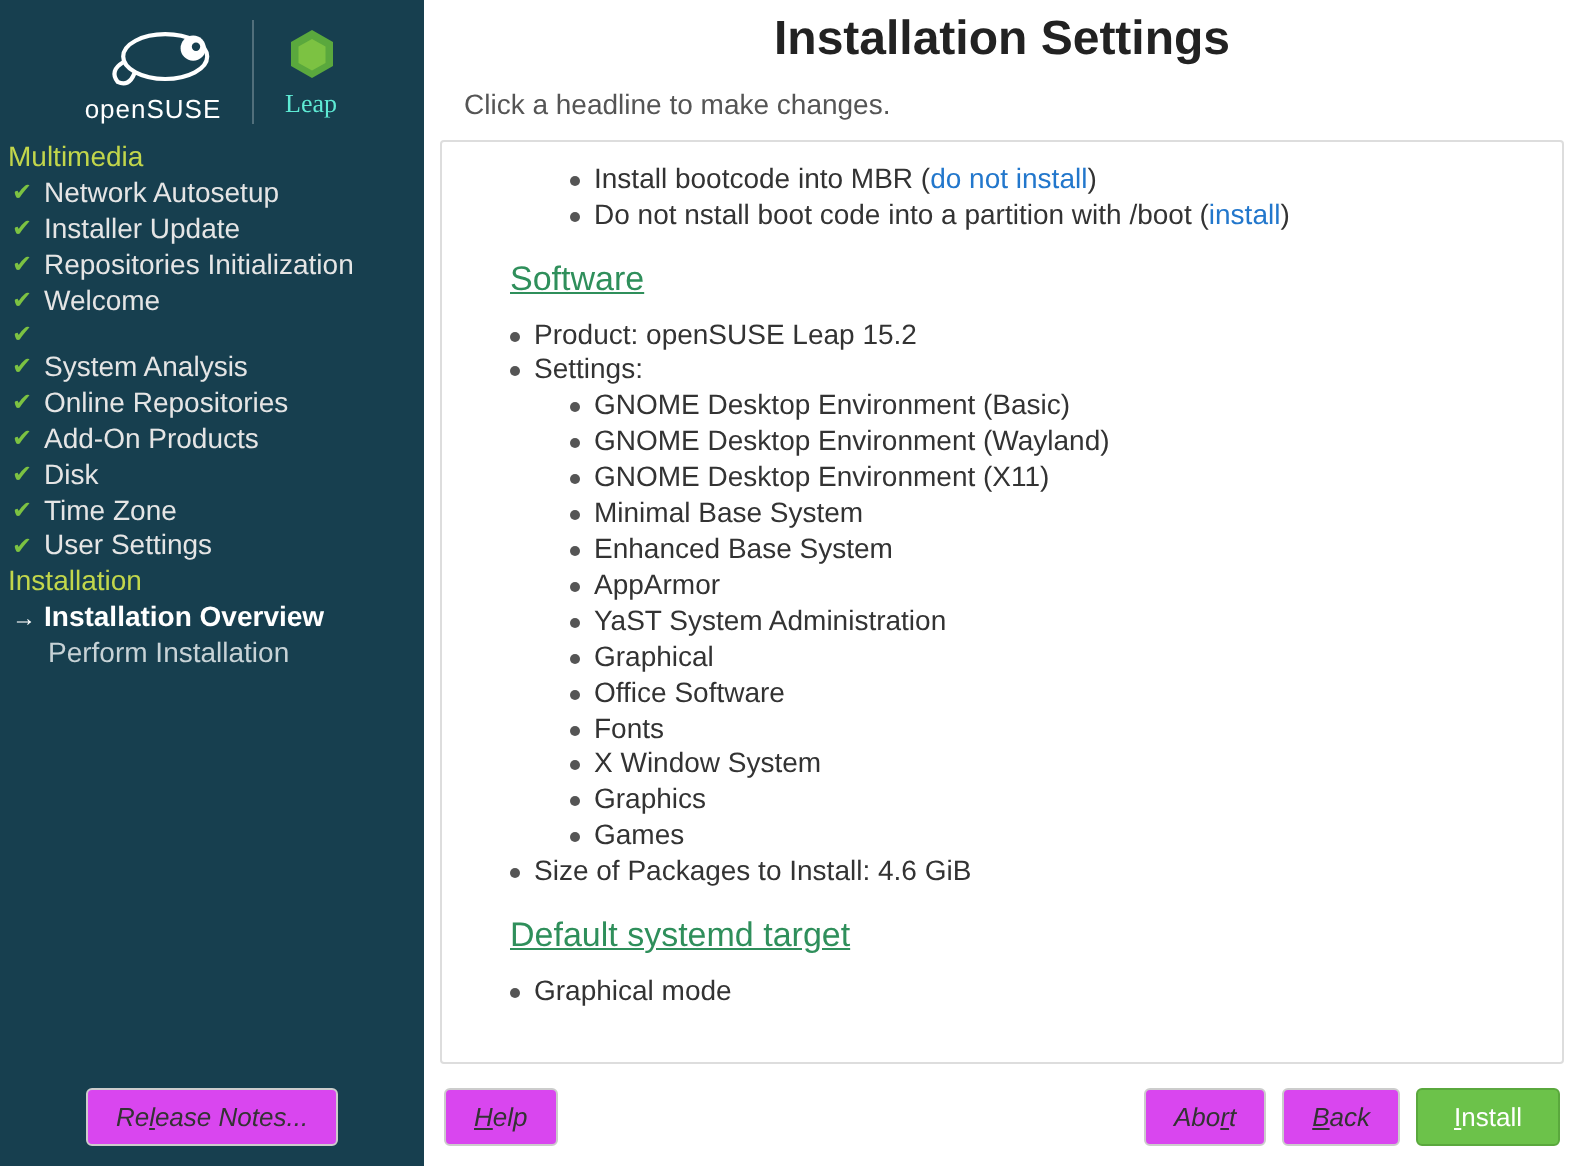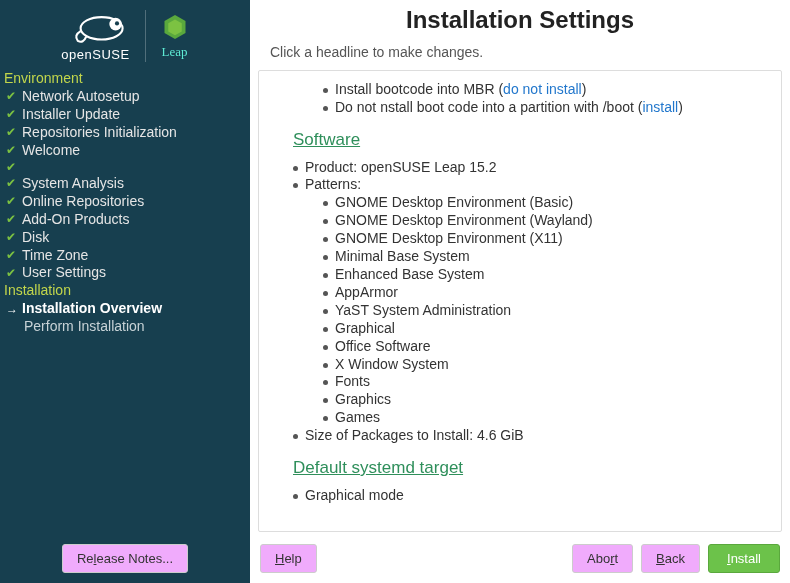--- a/index.html
+++ b/index.html
@@ -7,21 +7,21 @@
     font-family: -apple-system, BlinkMacSystemFont, "Segoe UI", Arial, sans-serif;
     font-size: 14px;
     color: #333;
     background: #fff;
     width: 790px;
     height: 583px;
     overflow: hidden;
     display: flex;
   }
   .sidebar {
-    width: 250px;
+    width: 212px;
     background: #173f4f;
     color: #fff;
     display: flex;
     flex-direction: column;
     padding: 0;
     height: 100%;
   }
   .logo-area {
     display: flex;
     align-items: center;
@@ -68,27 +68,28 @@
   .nav-item .chk { color: #7cc242; font-size: 12px; width: 12px; display:inline-block; }
   .nav-item.current { font-weight: 700; color: #fff; }
   .nav-item.current .arrow { color:#fff; font-size:12px; width:12px; display:inline-block;}
   .nav-item.indent { padding-left: 22px; color:#c7d2d6;}
   .sidebar-footer {
     padding: 10px;
     display: flex;
     justify-content: center;
   }
   .btn {
-    background: #f0abfc;
+    background: #d946ef;
     border: 1px solid #ccc;
     border-radius: 3px;
     padding: 6px 14px;
     font-size: 13px;
     color: #333;
     cursor: pointer;
+    font-style: italic;
   }
   .main {
     flex: 1;
     display: flex;
     flex-direction: column;
     height: 100%;
     padding: 0;
   }
   .main-header {
     padding: 6px 14px 2px 14px;
@@ -180,21 +181,21 @@
         <g>
           <polygon points="20,4 34,12 34,28 20,36 6,28 6,12" fill="#5aa83d"></polygon>
           <polygon points="20,10 29,15 29,26 20,31 11,26 11,15" fill="#7cc242"></polygon>
         </g>
       </svg>
       <span class="logo-leap-text">Leap</span>
     </div>
   </div>
 
   <div class="nav">
-    <div class="section-hdr">Environment</div>
+    <div class="section-hdr">Multimedia</div>
     <div class="nav-item">
         <span class="chk">✔</span>
         <span>Network Autosetup</span>
       </div>
     <div class="nav-item">
         <span class="chk">✔</span>
         <span>Installer Update</span>
       </div>
     <div class="nav-item">
         <span class="chk">✔</span>
@@ -262,33 +263,33 @@
         </li>
         <li>
           <span>Do not nstall boot code into a partition with /boot (</span><a class="inline-link">install</a><span>)</span>
         </li>
       </ul>
 
       <a class="section-link">Software</a>
 
       <ul>
         <li>Product: openSUSE Leap 15.2</li>
-        <li>Patterns:</li>
+        <li>Settings:</li>
         <ul class="subsub">
           <li>GNOME Desktop Environment (Basic)</li>
           <li>GNOME Desktop Environment (Wayland)</li>
           <li>GNOME Desktop Environment (X11)</li>
           <li>Minimal Base System</li>
           <li>Enhanced Base System</li>
           <li>AppArmor</li>
           <li>YaST System Administration</li>
           <li>Graphical</li>
           <li>Office Software</li>
+          <li>Fonts</li>
           <li>X Window System</li>
-          <li>Fonts</li>
           <li>Graphics</li>
           <li>Games</li>
         </ul>
         <li>Size of Packages to Install: 4.6 GiB</li>
       </ul>
 
       <a class="section-link">Default systemd target</a>
 
       <ul>
         <li>Graphical mode</li>

